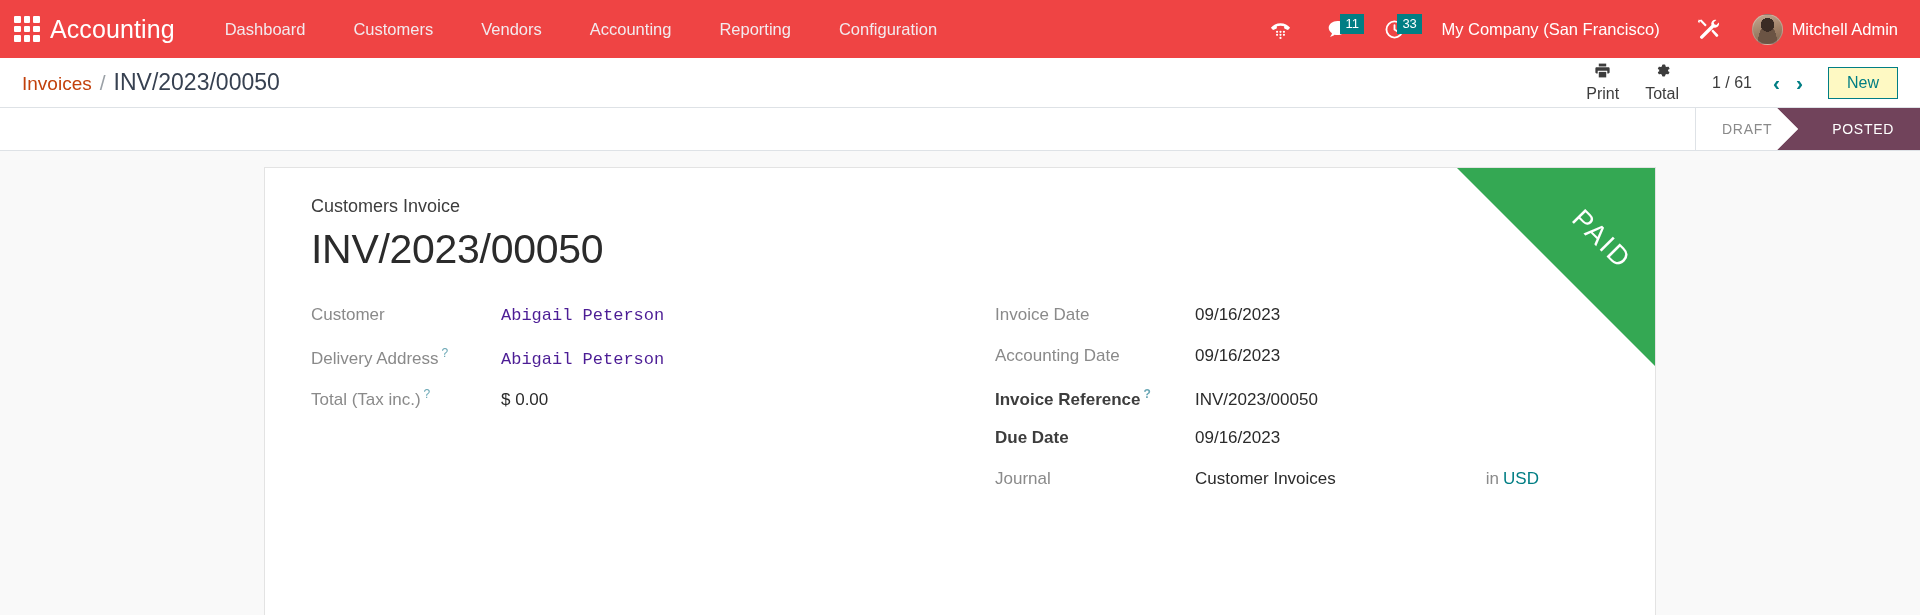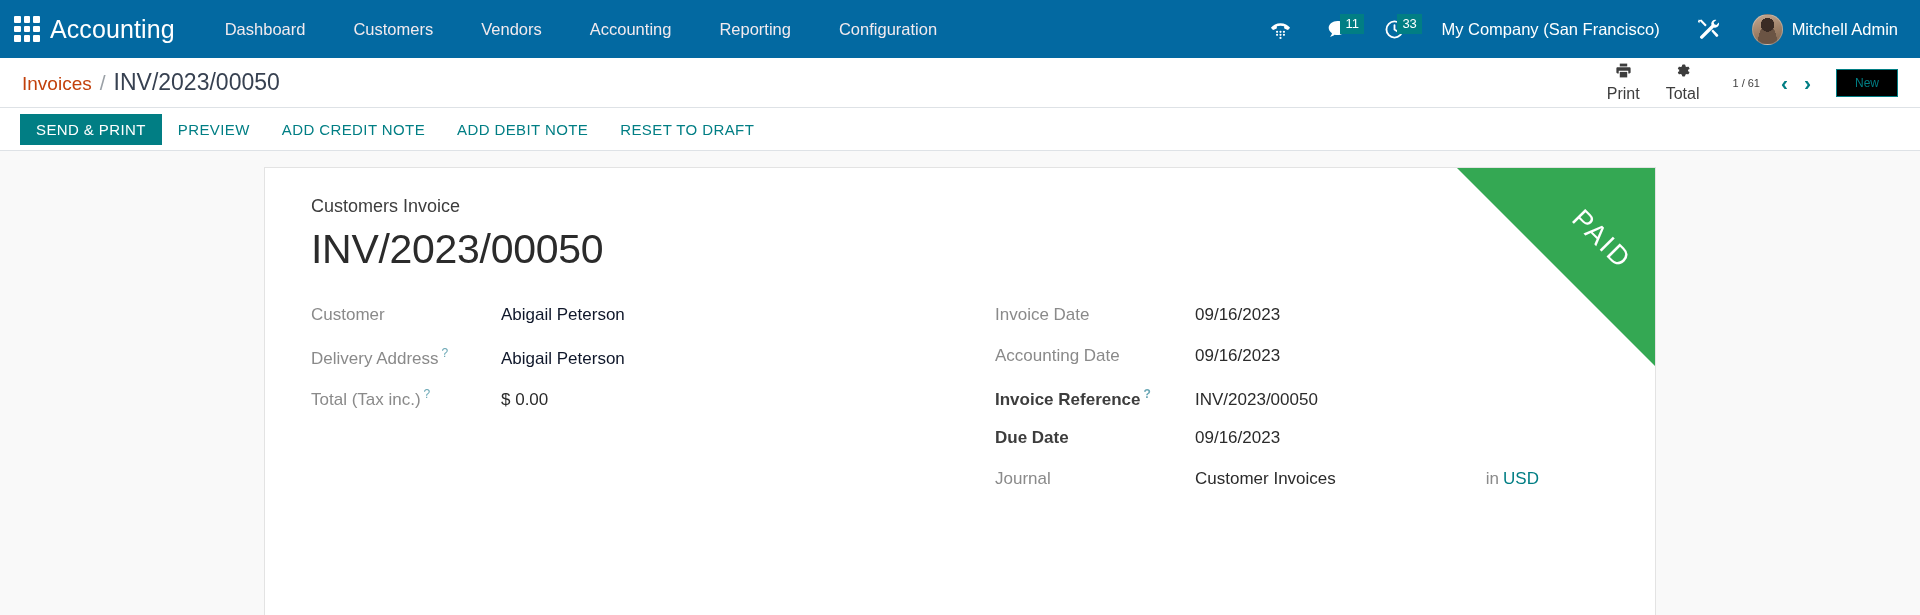--- a/index.html
+++ b/index.html
@@ -9,21 +9,21 @@
     height: 615px;
     overflow: hidden;
     background: #ffffff;
     font-family: "Liberation Sans", sans-serif;
     -webkit-font-smoothing: antialiased;
   }
 
   
   .navbar {
     height: 58px;
-    background: #0369a1;
+    background: #ef4444;
     display: flex;
     align-items: center;
     padding: 0 18px 0 10px;
     color: #ffffff;
     position: relative;
   }
 
   .apps-grid {
     width: 34px;
     height: 34px;
@@ -147,34 +147,34 @@
     white-space: nowrap;
     flex-direction: column;
   }
   .pager {
     display: flex;
     align-items: center;
     gap: 2px;
     margin-left: 16px;
     margin-right: 4px;
   }
-  .pager-value { font-size: 11px; color: #3d3d3d; padding: 0 12px 0 4px; white-space: nowrap; }
+  .pager-value { font-size: 16px; color: #3d3d3d; padding: 0 12px 0 4px; white-space: nowrap; }
   .pager-arrow {
     color: #017e84;
     font-size: 21px;
     padding: 0 7px;
     cursor: pointer;
     line-height: 1;
     font-weight: 600;
   }
   .new-btn {
     border: 1px solid #017e84;
     color: #017e84;
-    background: #000000;
-    font-size: 12px;
+    background: #fef9c3;
+    font-size: 16px;
     padding: 6px 18px;
     margin-left: 14px;
     cursor: pointer;
     border-radius: 0;
     font-family: inherit;
   }
 
   
   .statusbar {
     background: #ffffff;
@@ -332,21 +332,21 @@
     font-size: 12px;
     color: #6aa7b5;
     vertical-align: super;
     margin-left: 3px;
     cursor: help;
   }
   .f-value {
     font-size: 17px;
     color: #2b2b2b;
   }
-  .f-value.link { color: #0f172a; cursor: pointer; }
+  .f-value.link { color: #4c1d95; cursor: pointer; font-family: Liberation Mono, monospace; }
 
   .col-right .f-label { width: 200px; }
   .in-word { font-size: 17px; color: #8a8a8a; margin-left: 150px; }
   .cur-link { font-size: 17px; color: #017e84; cursor: pointer; margin-left: 4px; }
 
   svg { display: block; }
 </style>
 </head>
 <body>
 
@@ -468,28 +468,25 @@
       <span class="pager-arrow">‹</span>
       <span class="pager-arrow">›</span>
     </div>
 
     <button class="new-btn">New</button>
   </div>
 </div>
 
 <div class="statusbar">
 
-  <div class="sb-buttons">
-    <button class="sb-btn primary">SEND &amp; PRINT</button>
-    <button class="sb-btn">PREVIEW</button>
-    <button class="sb-btn">ADD CREDIT NOTE</button>
-    <button class="sb-btn">ADD DEBIT NOTE</button>
-    <button class="sb-btn">RESET TO DRAFT</button>
-  </div>
-
+
+  <div class="sb-stages">
+    <div class="stage">DRAFT</div>
+    <div class="stage active">POSTED</div>
+  </div>
 </div>
 
 <div class="sheet-bg">
   <div class="sheet">
 
     <div class="ribbon-wrap">
       <div class="ribbon-tri"></div>
       <div class="ribbon-text">PAID</div>
     </div>
 

